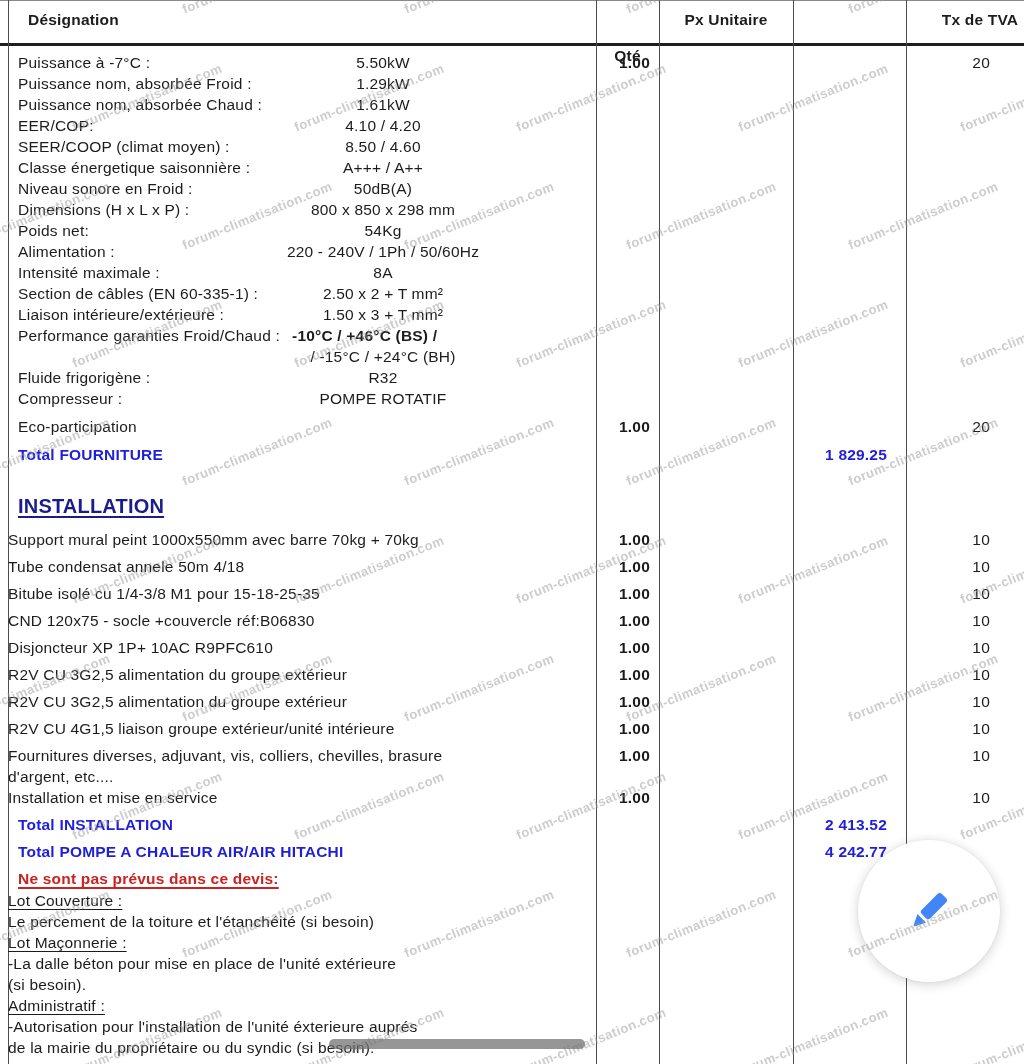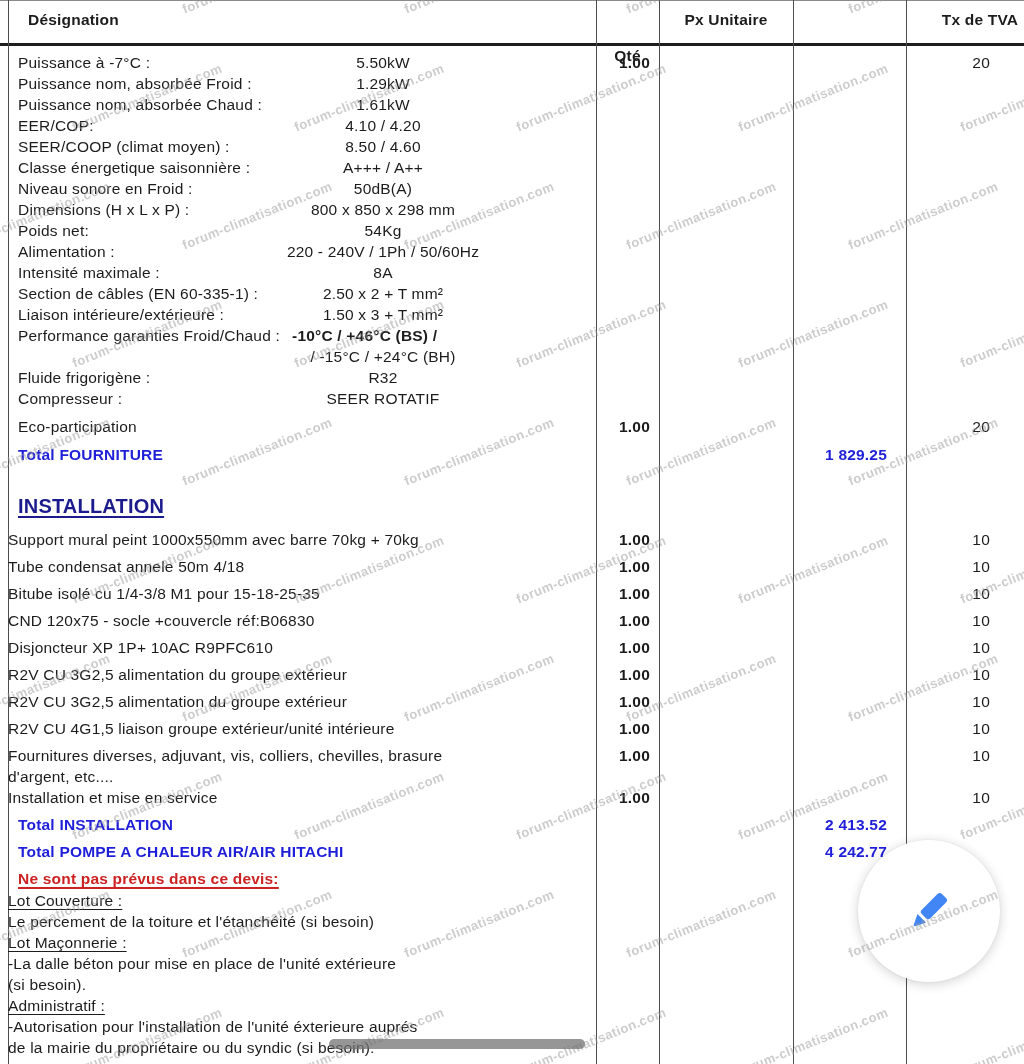--- a/index.html
+++ b/index.html
@@ -191,21 +191,21 @@
     <span class="cell-tva"></span>
   </div>
 
   <div class="row spec-row">
     <span class="spec-label">Fluide frigorigène :</span><span class="spec-value">R32</span>
     <span class="cell-qty"></span>
     <span class="cell-tva"></span>
   </div>
 
   <div class="row spec-row">
-    <span class="spec-label">Compresseur :</span><span class="spec-value">SEER ROTATIF</span>
+    <span class="spec-label">Compresseur :</span><span class="spec-value">POMPE ROTATIF</span>
     <span class="cell-qty"></span>
     <span class="cell-tva"></span>
   </div>
 </div>
 
     <div class="row eco-row">
       <span class="eco-label">Eco-participation</span>
       <span class="cell-qty">1.00</span>
       <span class="cell-tva">20</span>
     </div>

